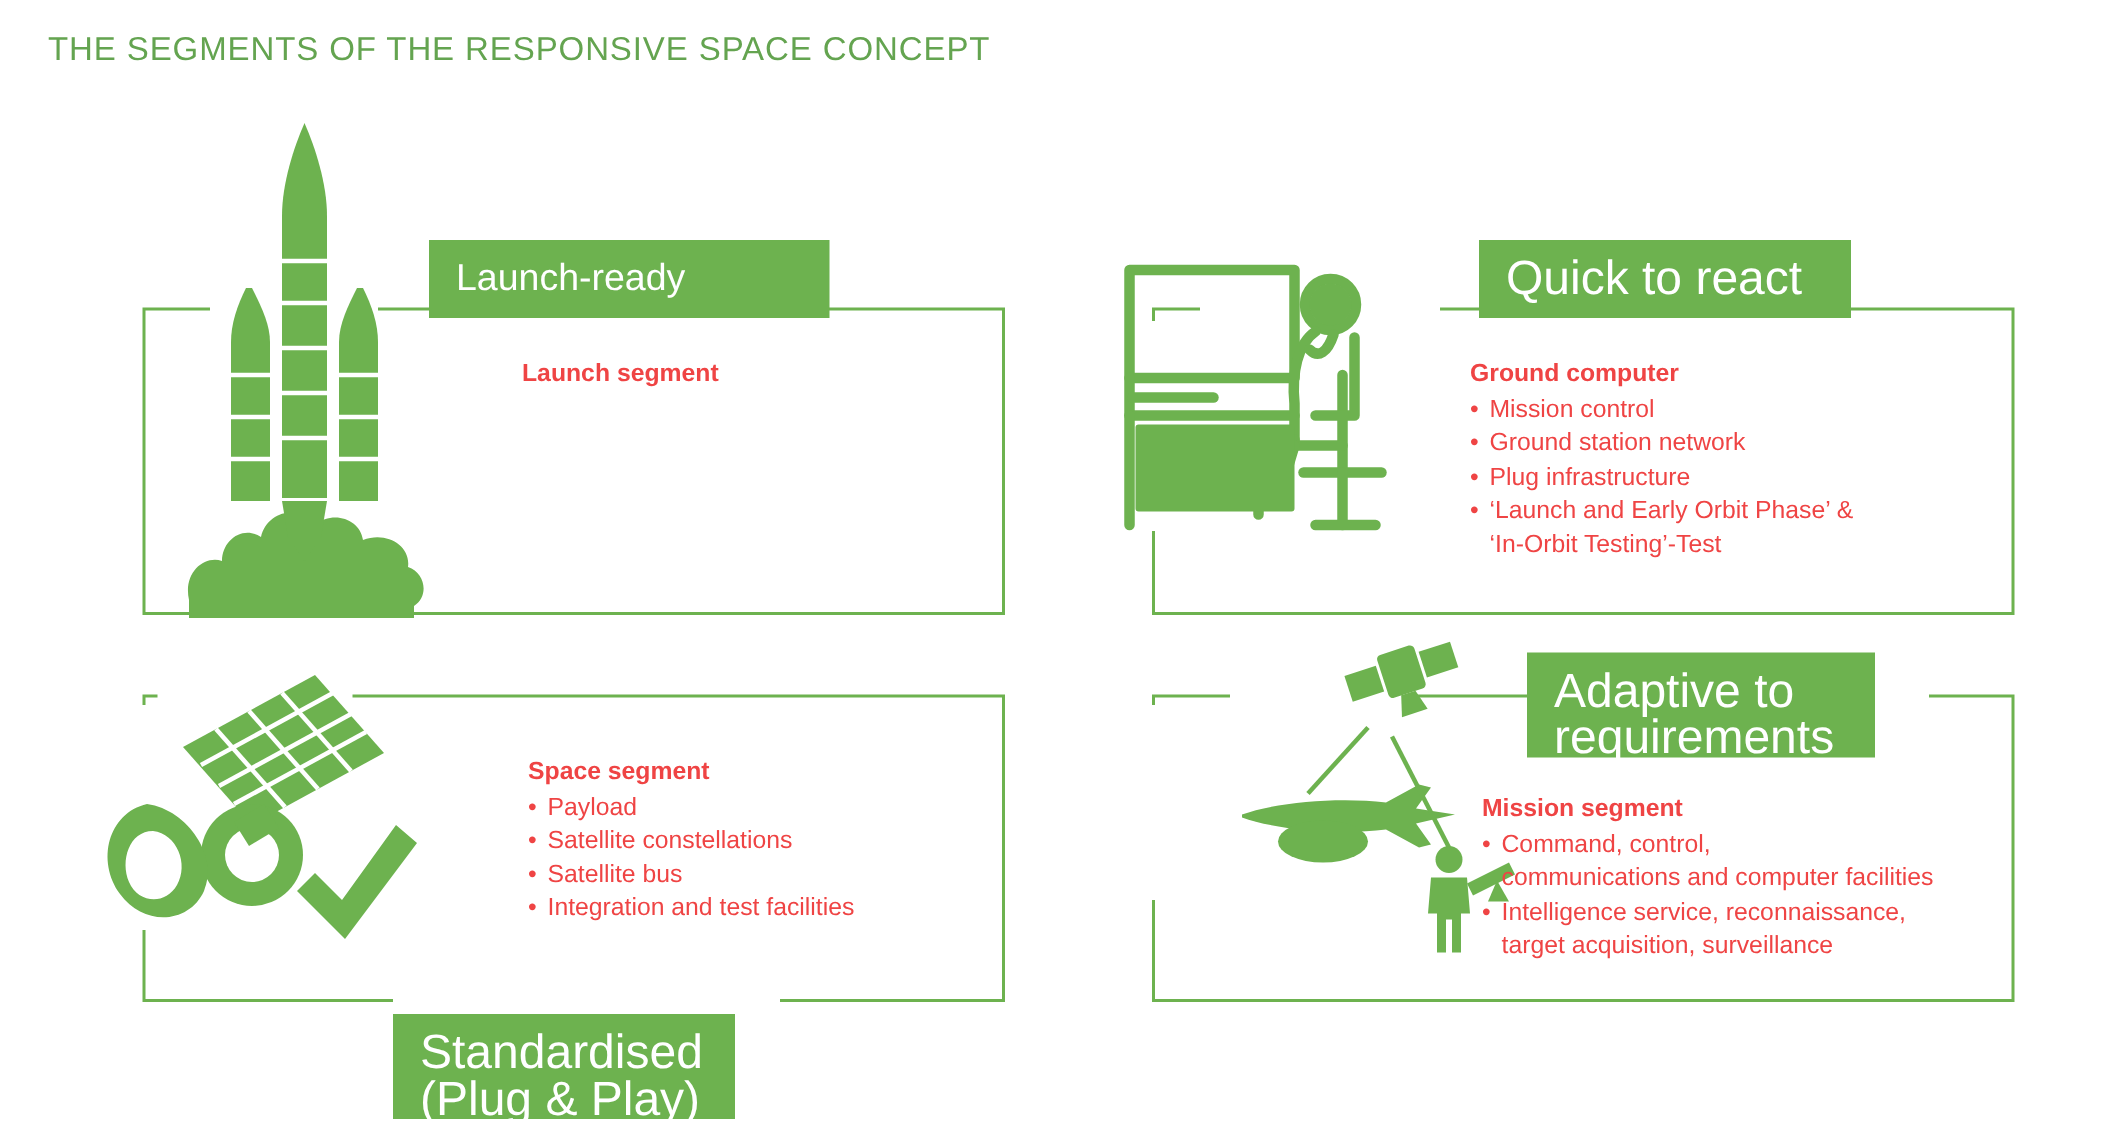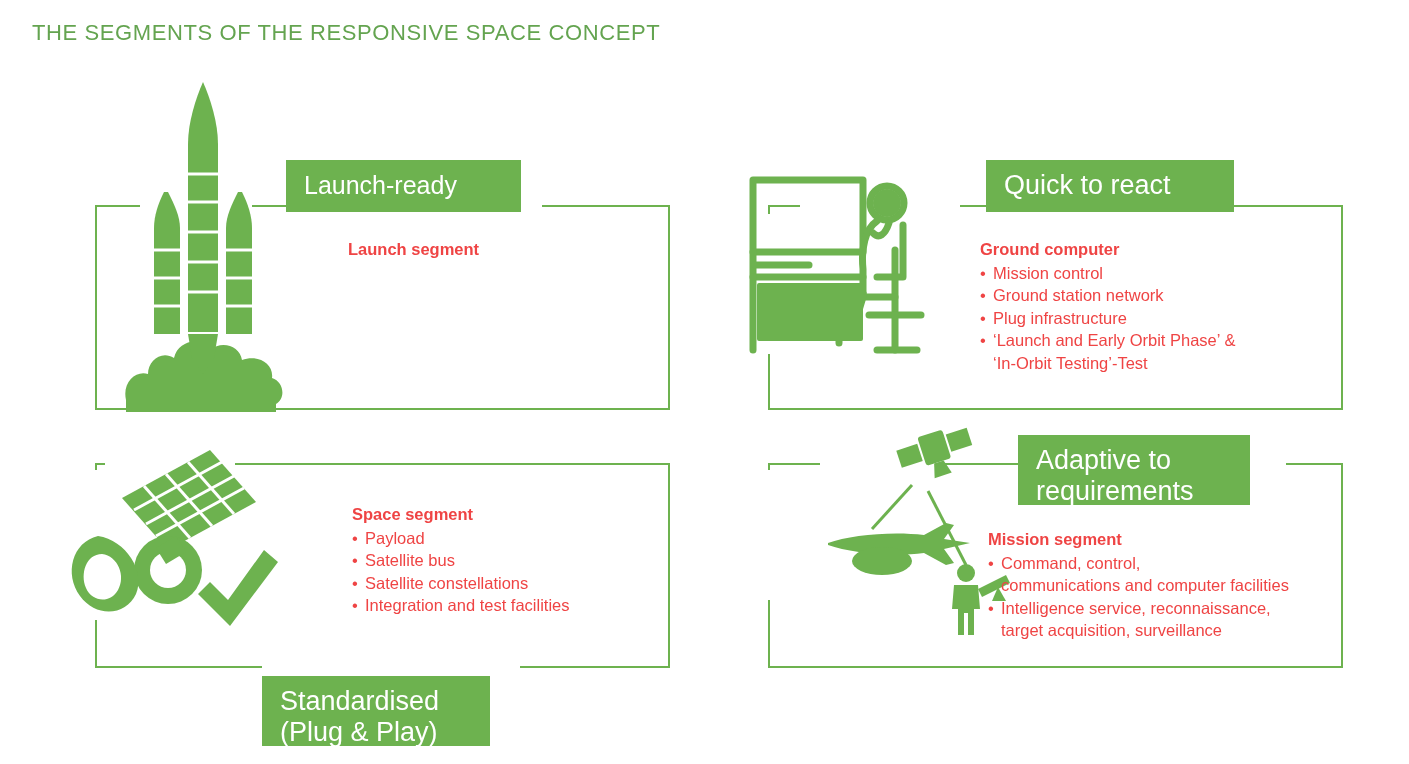--- a/index.html
+++ b/index.html
@@ -38,21 +38,21 @@
   
   .mask {
     position: absolute;
     background: #ffffff;
   }
 
   .label {
     position: absolute;
     background: #6db24f;
     color: #ffffff;
-    font-size: 27px;
+    font-size: 32px;
     line-height: 30px;
     font-weight: 400;
     padding: 10px 18px 12px 18px;
     box-sizing: border-box;
     white-space: pre-line;
   }
 
   .seg-text {
     position: absolute;
     font-size: 16.5px;
@@ -125,21 +125,21 @@
           <line x1="108" y1="224" x2="134" y2="224"></line>
         </g>
 
         <path d="M8 318 C4 300 18 288 30 292 C30 278 44 268 56 276 C60 258 84 254 92 268 C104 258 122 264 124 278 C140 272 156 282 154 296 C166 300 168 316 158 322 L158 330 L8 330 Z"></path>
 
         <path d="M70 252 L100 252 L96 276 L85 292 L74 276 Z"></path>
       </g>
     </svg>
   </div>
 
-  <div class="label" style="left:286px; top:160px; width:235px; height:52px; font-size:25px;">Launch-ready</div>
+  <div class="label" style="left:286px; top:160px; width:267px; height:52px; font-size:25px;">Launch-ready</div>
 
   <div class="seg-text" style="left:348px; top:238px; width:300px;">
     <span class="seg-title">Launch segment</span>
   </div>
 </div>
 
 <div class="quadrant">
   <div class="box-frame" style="left:768px; top:205px; width:575px; height:205px;"></div>
   <div class="mask" style="left:986px; top:198px; width:248px; height:14px;"></div>
   <div class="mask" style="left:800px; top:198px; width:160px; height:16px;"></div>
@@ -225,22 +225,22 @@
     </svg>
   </div>
 
   <div class="label" style="left:262px; top:676px; width:228px; height:70px; line-height:31px;">Standardised
 (Plug &amp; Play)</div>
 
   <div class="seg-text" style="left:352px; top:503px; width:300px;">
     <span class="seg-title">Space segment</span>
     <ul>
       <li>Payload</li>
+      <li>Satellite constellations</li>
       <li>Satellite bus</li>
-      <li>Satellite constellations</li>
       <li>Integration and test facilities</li>
     </ul>
   </div>
 </div>
 
 <div class="quadrant">
   <div class="box-frame" style="left:768px; top:463px; width:575px; height:205px;"></div>
   <div class="mask" style="left:1018px; top:456px; width:268px; height:16px;"></div>
   <div class="mask" style="left:820px; top:456px; width:120px; height:16px;"></div>
   <div class="mask" style="left:762px; top:470px; width:14px; height:130px;"></div>

